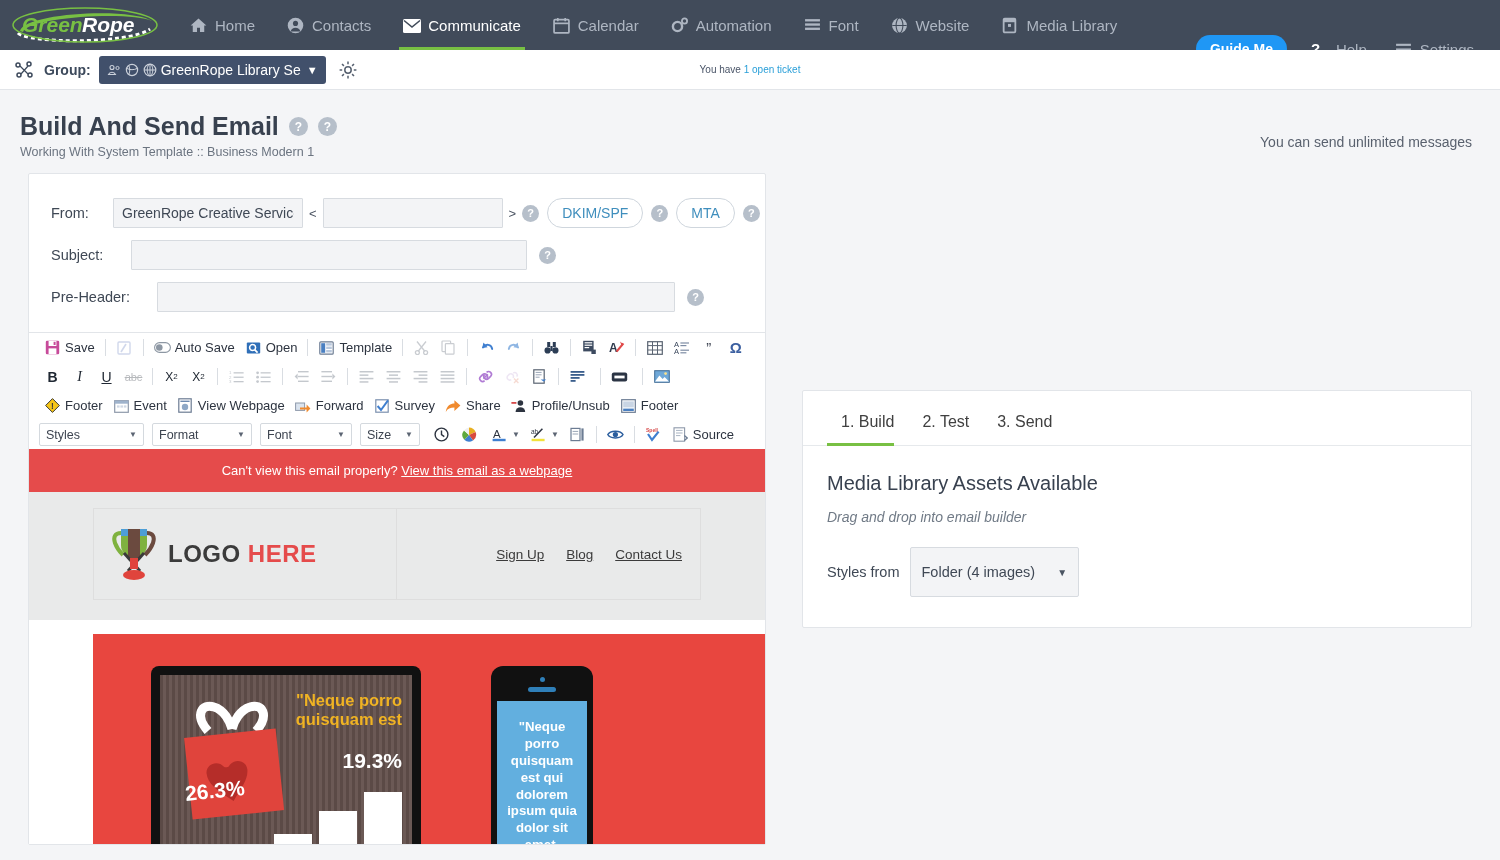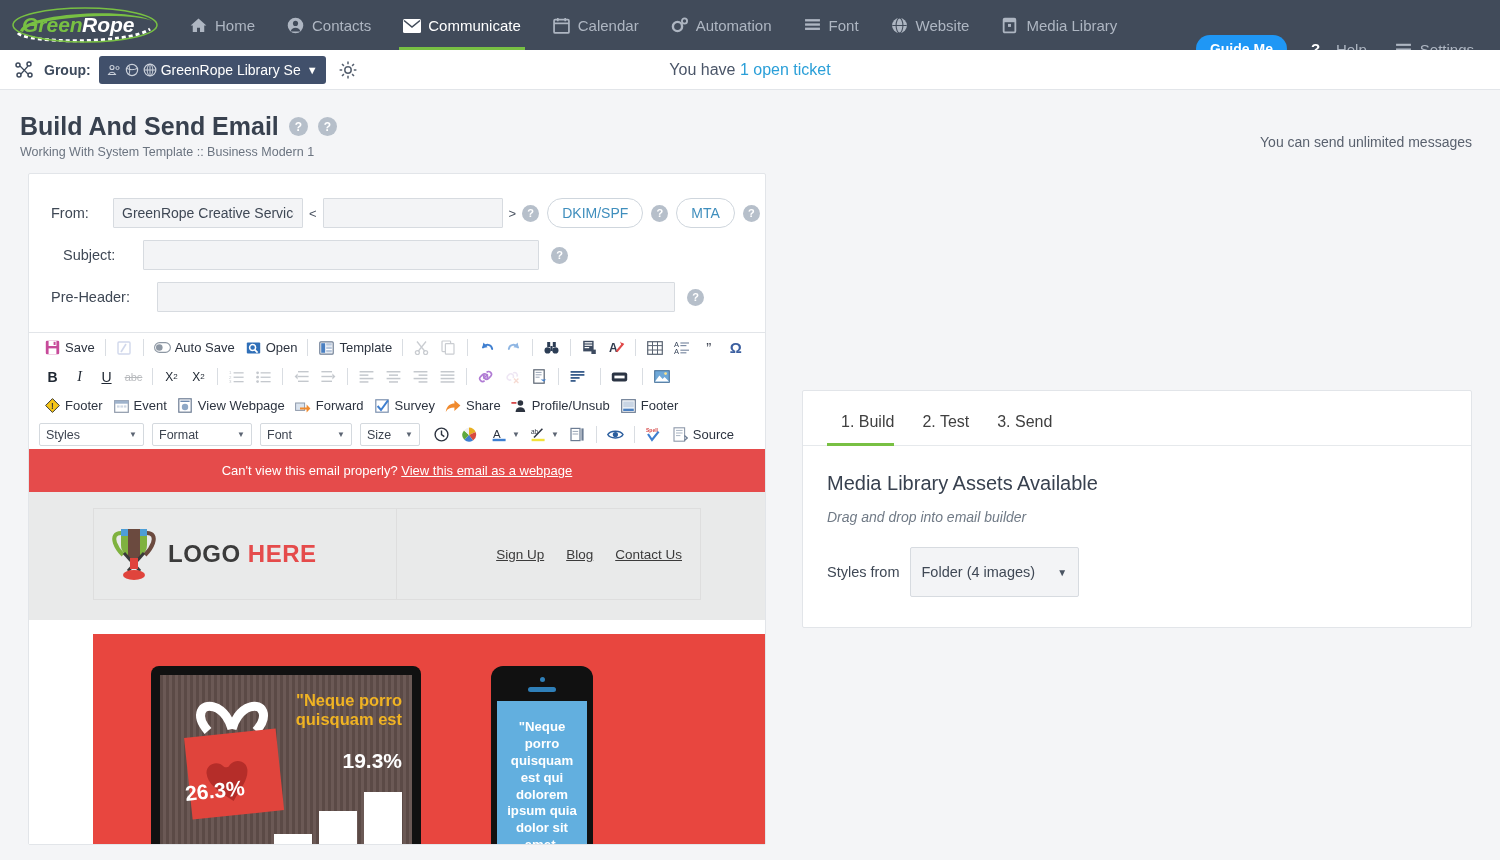--- a/index.html
+++ b/index.html
@@ -62,21 +62,21 @@
   }
   .group-select .gicon { opacity: .85; display:flex; }
   .group-name {
     white-space: nowrap; overflow: hidden; text-overflow: clip;
     max-width: 148px; display:inline-block;
   }
   .group-caret { font-size: 11px; margin-left: 2px; }
   .gear-btn { margin-left: 12px; cursor: pointer; width:20px; height:20px;}
   .ticket-note {
     position: absolute; left: 0; right: 0; text-align: center;
-    font-size: 16px; color: #4a5568; pointer-events: none;
+    font-size: 10px; color: #4a5568; pointer-events: none;
   }
   .ticket-note a { color: #2a9fd8; text-decoration: none; pointer-events: auto; }
 
   
   .pagehead { padding: 22px 28px 0 20px; display: flex; align-items: flex-start; }
   .pagehead-left { flex: 1 1 auto; }
   .page-title {
     font-size: 25px; font-weight: bold; color: #38414f;
     display: flex; align-items: center; gap: 10px;
   }
@@ -96,21 +96,21 @@
   .left-col { width: 738px; flex: 0 0 738px; }
   .right-col { flex: 1 1 auto; }
 
   .card { background: #fff; border: 1px solid #e2e5e9; border-radius: 2px; }
 
   
   .formwrap { padding: 18px 0 14px 0; }
   .frow { display: flex; align-items: center; padding: 4px 0 4px 22px; min-height: 42px; }
   .frow-label { font-size: 14.5px; color: #3f4855; width: 0; white-space: nowrap; }
   .lbl-from { min-width: 62px; }
-  .lbl-subject { min-width: 80px; margin-left: 12px; }
+  .lbl-subject { min-width: 80px; }
   .lbl-preheader { min-width: 106px; }
   .inp {
     border: 1px solid #d7dbe0; background: #f3f4f6;
     height: 30px; font-size: 14px; color: #3f4855;
     padding: 0 8px; font-family: "Liberation Sans", sans-serif;
     border-radius: 1px; outline: none;
   }
   .inp-from-name { width: 190px; }
   .inp-from-addr { width: 180px; margin: 0 0 0 0; }
   .angle { font-size: 13px; color: #5a6personally; }

